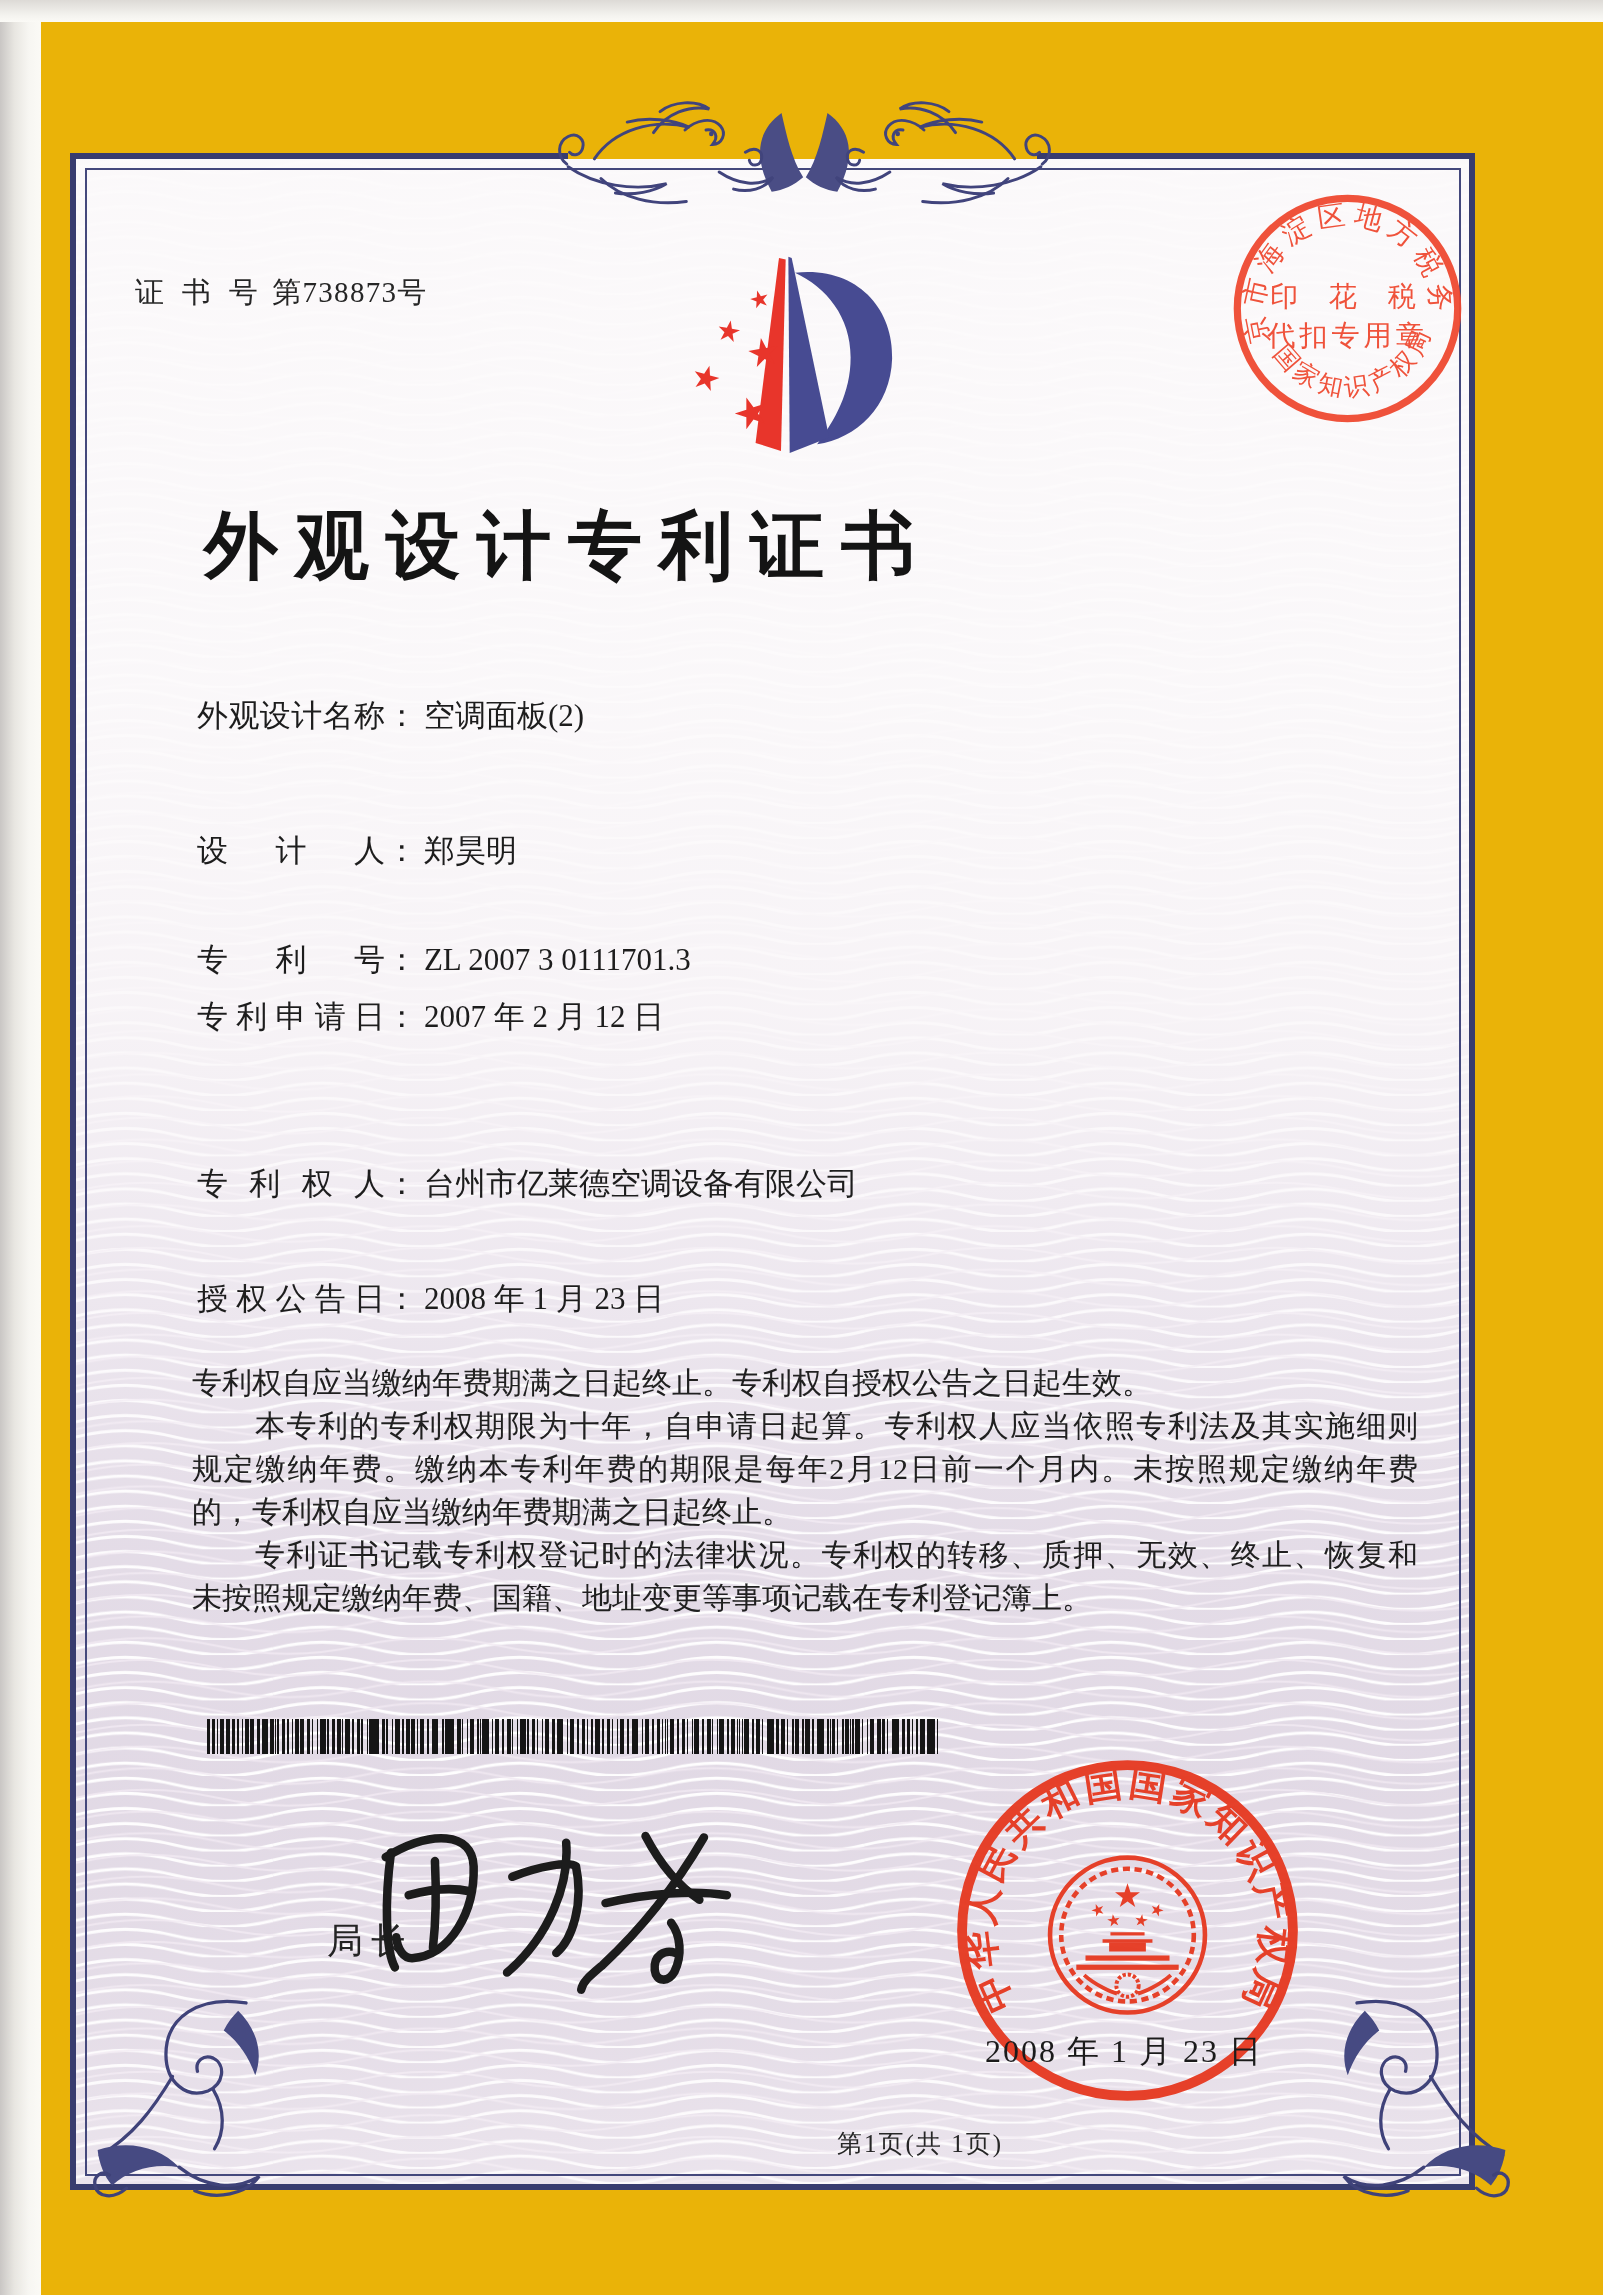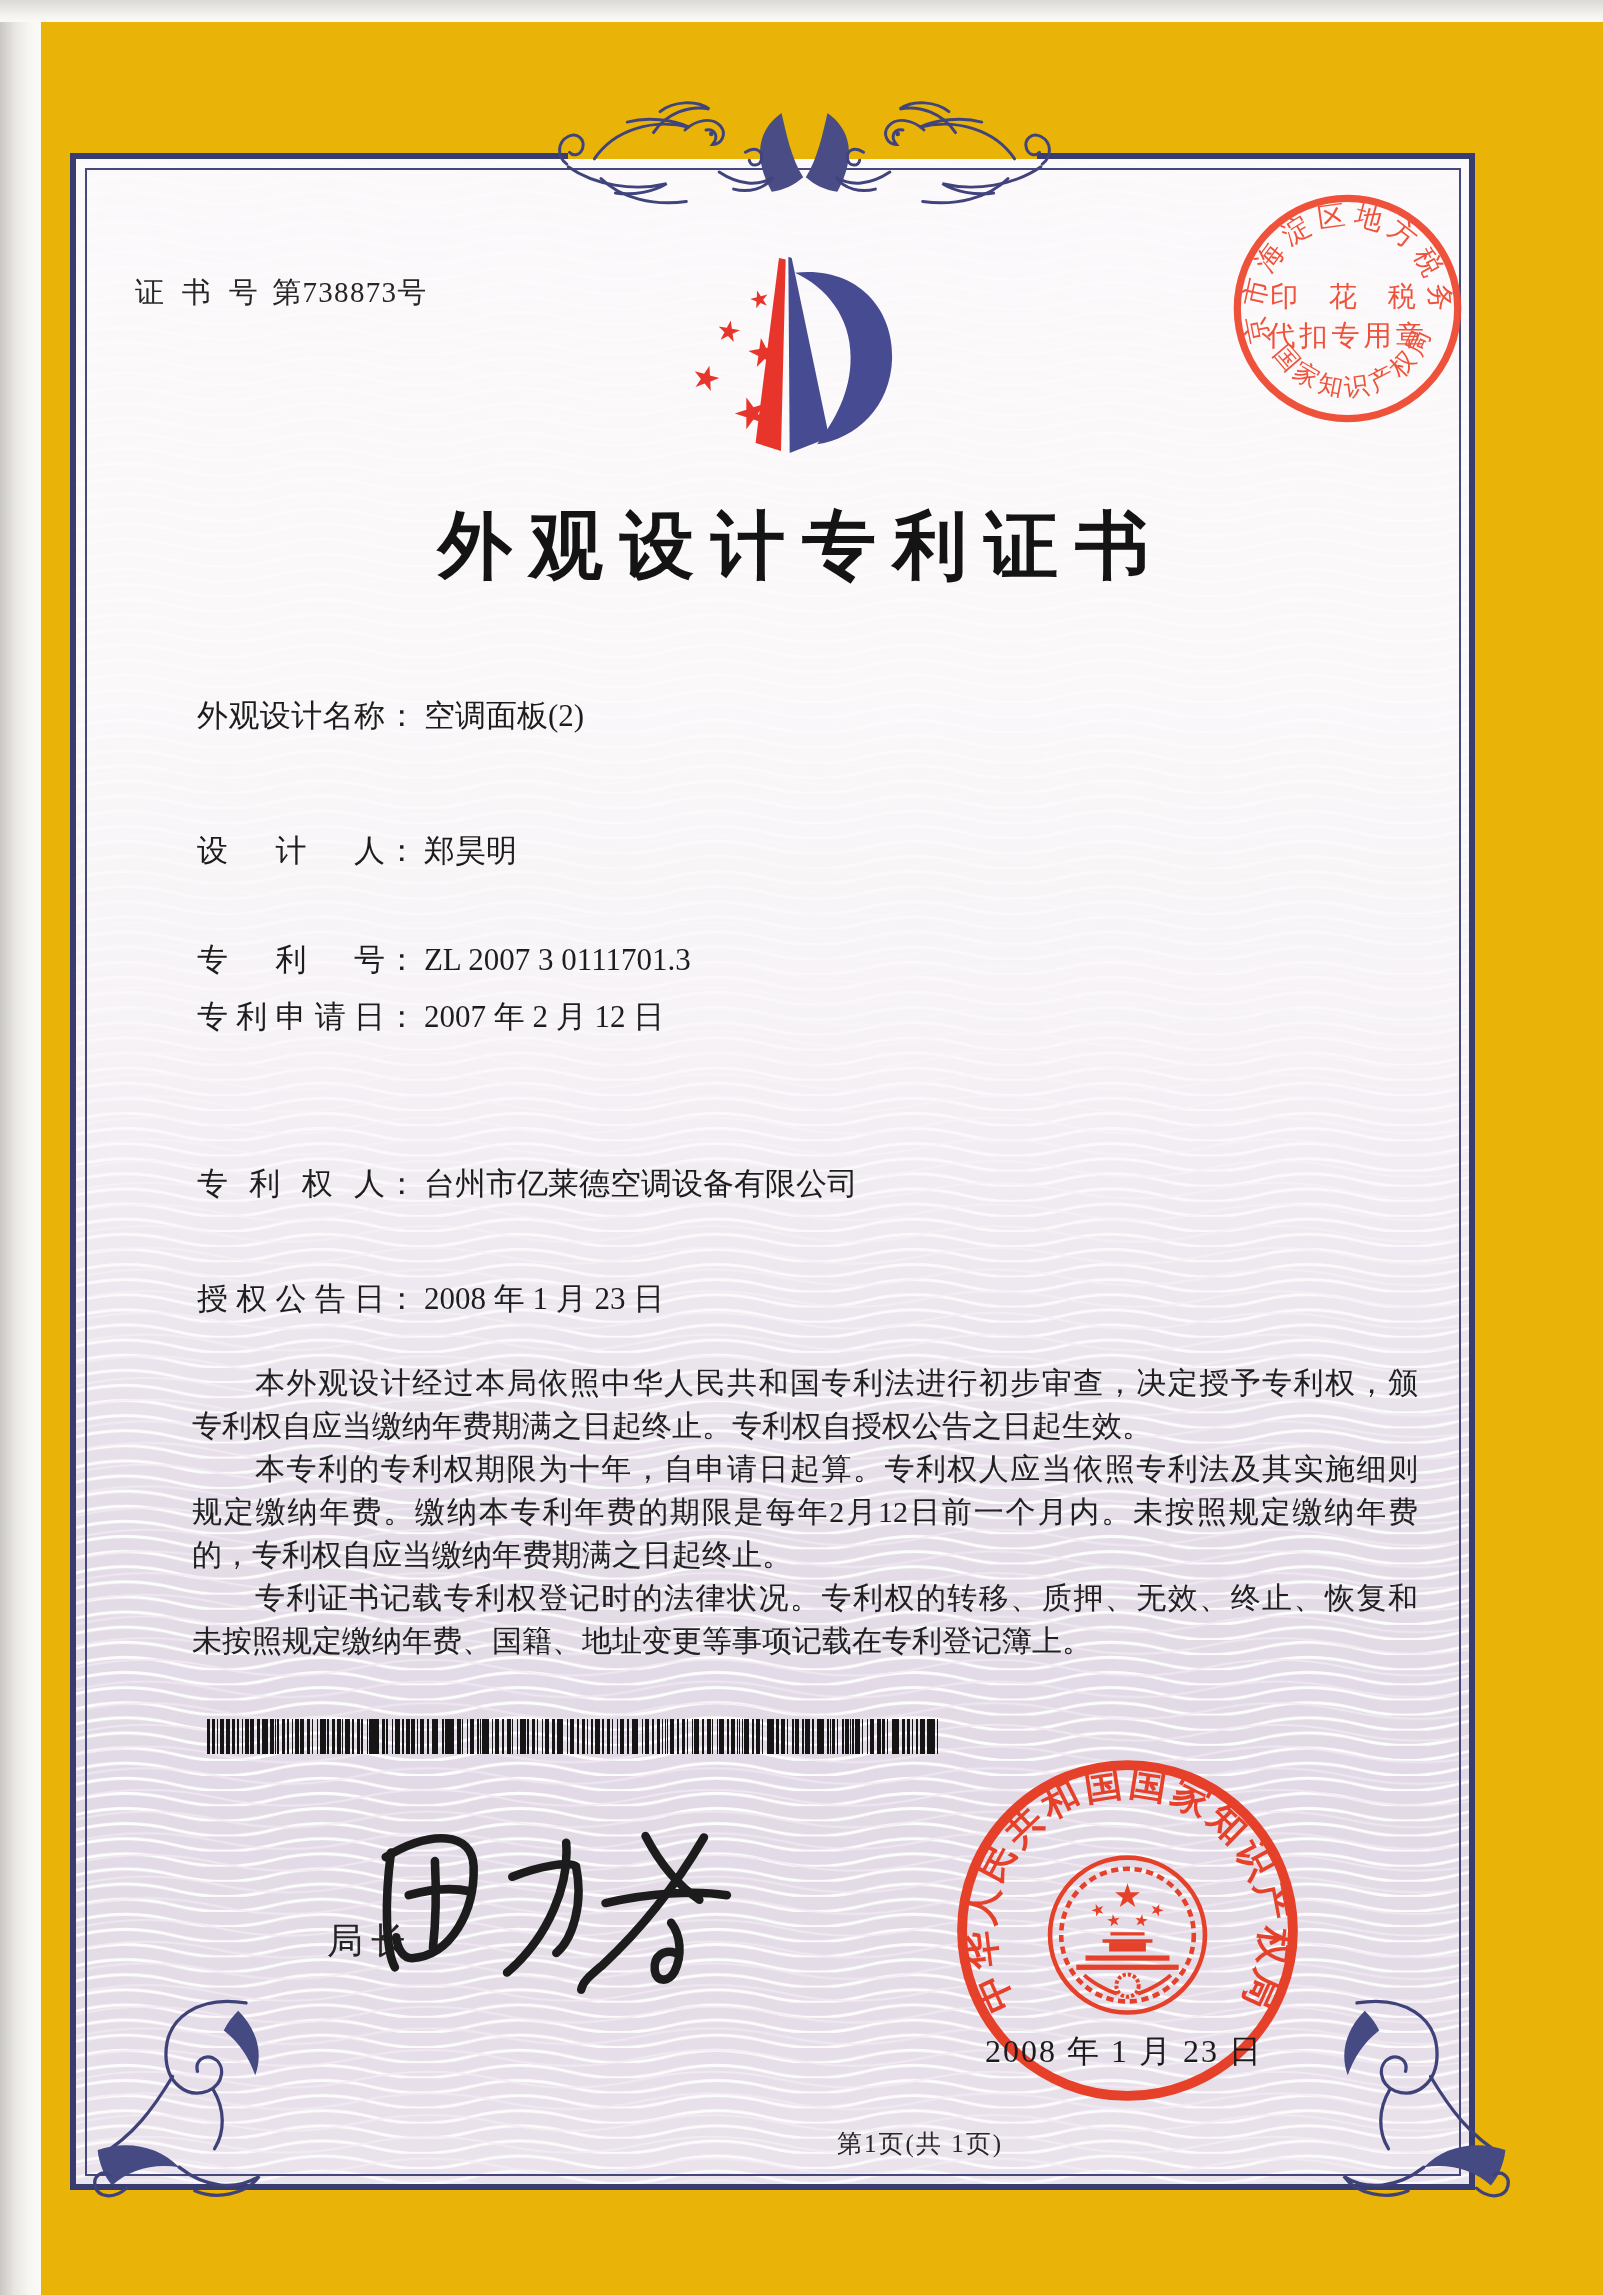--- a/index.html
+++ b/index.html
@@ -33,21 +33,21 @@
   
   .orn{position:absolute;}
   
   .cert-no{position:absolute;left:135px;top:273px;font-size:29px;letter-spacing:5.3px;color:#262626;}
   .cert-no .num{margin-left:9.2px;letter-spacing:1.3px;}
   
   .logo{position:absolute;left:657px;top:238px;width:256px;height:231px;}
   
   .tax-stamp{position:absolute;left:1215px;top:176px;width:265px;height:265px;opacity:.95;}
   
-  .title{position:absolute;left:204px;top:497px;width:1196px;text-align:center;
+  .title{position:absolute;left:204px;top:497px;width:1196px;
     font-size:74px;font-weight:bold;letter-spacing:17px;color:#141414;}
   
   .field{position:absolute;left:197px;font-size:31px;white-space:nowrap;color:#1d1d1d;}
   .flabel{display:inline-block;width:188px;text-align:justify;text-align-last:justify;vertical-align:top;}
   .fcolon{display:inline-block;margin:0 6.6px 0 1.3px;}
   
   .bodytext{position:absolute;left:192px;top:1361px;width:1226px;font-size:30px;
     line-height:43px;color:#202020;}
   .bline{height:43px;white-space:nowrap;}
   .bline.fill{white-space:normal;text-align:justify;text-align-last:justify;}
@@ -182,21 +182,20 @@
     <span class="flabel">专利申请日</span><span class="fcolon">：</span><span>2007 年 2 月 12 日</span>
   </div>
   <div class="field" style="top:1163px;font-family:Liberation Mono, monospace;">
     <span class="flabel">专利权人</span><span class="fcolon">：</span><span>台州市亿莱德空调设备有限公司</span>
   </div>
   <div class="field" style="top:1278px;">
     <span class="flabel">授权公告日</span><span class="fcolon">：</span><span>2008 年 1 月 23 日</span>
   </div>
 
   <div class="bodytext">
-    <div class="bline fill">　　本外观设计经过本局依照中华人民共和国专利法进行初步审查，决定授予专利权，颁</div>
     <div class="bline">专利权自应当缴纳年费期满之日起终止。专利权自授权公告之日起生效。</div>
     <div class="bline fill">　　本专利的专利权期限为十年，自申请日起算。专利权人应当依照专利法及其实施细则</div>
     <div class="bline fill">规定缴纳年费。缴纳本专利年费的期限是每年2月12日前一个月内。未按照规定缴纳年费</div>
     <div class="bline">的，专利权自应当缴纳年费期满之日起终止。</div>
     <div class="bline fill">　　专利证书记载专利权登记时的法律状况。专利权的转移、质押、无效、终止、恢复和</div>
     <div class="bline">未按照规定缴纳年费、国籍、地址变更等事项记载在专利登记簿上。</div>
   </div>
 
   <div class="barcode"></div>
 

